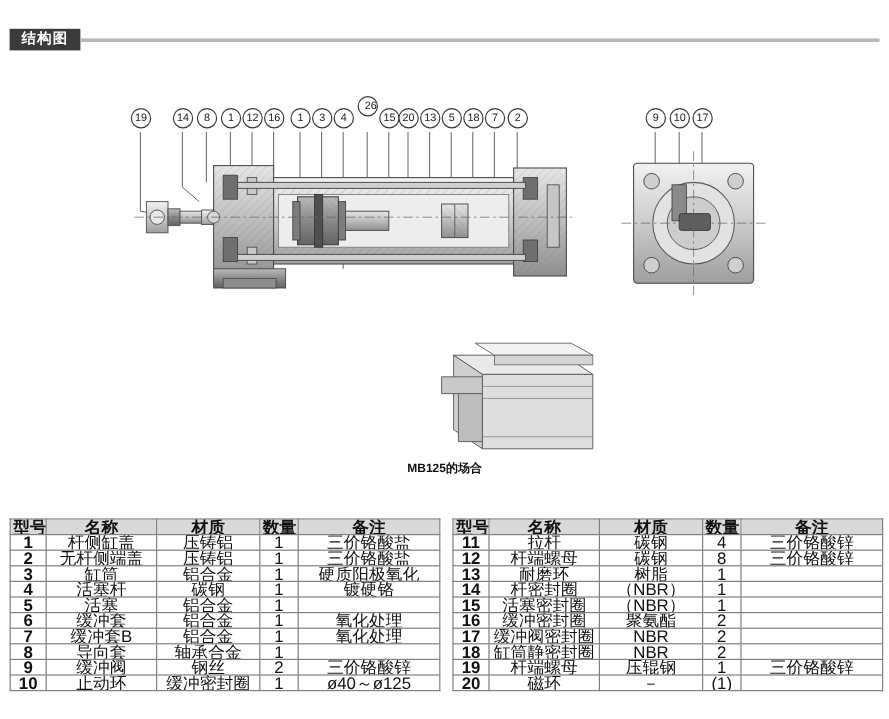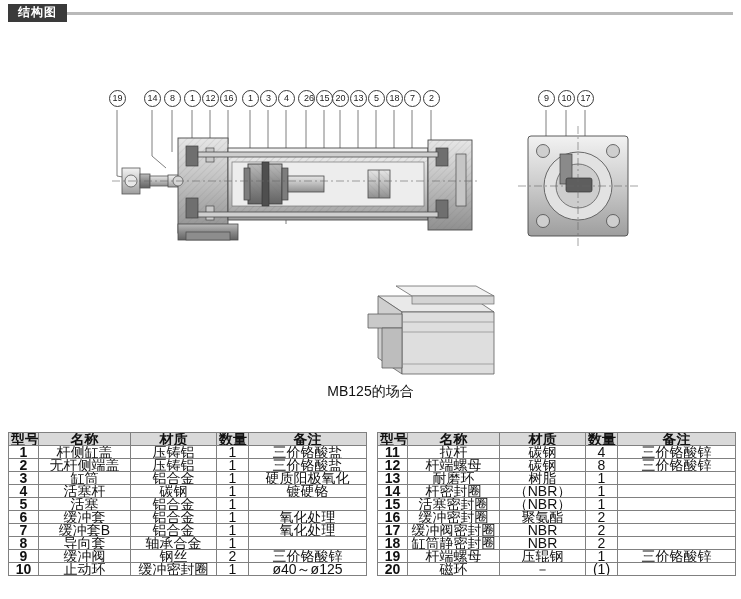--- a/index.html
+++ b/index.html
@@ -27,21 +27,21 @@
     padding: 2px 10px 3px 10px;
     line-height: 13px;
     letter-spacing: 1px;
     white-space: nowrap;
   }
   .sec-header .rule {
     height: 3px;
     background: #b9b9b9;
     flex: 1 1 auto;
   }
-  #sec-structure { left: 8px; top: 4px; width: 725px; }
+  #sec-structure { left: 8px; top: 24px; width: 725px; }
   #sec-parts { left: 8px; top: 411px; width: 725px; }
 
   
   .drawing { position: absolute; left: 0; top: 28px; width: 741px; height: 380px; }
 
   .callout {
     position: absolute;
     width: 17px; height: 17px;
     border: 1px solid #3b3b3b;
     border-radius: 50%;
@@ -51,22 +51,22 @@
     color: #1b1b1b;
     background: #fff;
     font-family: "Liberation Sans", sans-serif;
   }
 
   .cap-mb125 {
     position: absolute;
     left: 0; top: 355px;
     width: 741px;
     text-align: center;
-    font-size: 14px;
-    font-weight: normal;
+    font-size: 10px;
+    font-weight: bold;
     color: #111;
   }
 
   
   .tables {
     position: absolute;
     left: 8px; top: 432px;
     width: 725px;
     display: flex;
     gap: 10px;
@@ -269,21 +269,21 @@
 
     <div class="callout" style="left:109px; top:62px;">19</div>
     <div class="callout" style="left:144px; top:62px;">14</div>
     <div class="callout" style="left:164px; top:62px;">8</div>
     <div class="callout" style="left:184px; top:62px;">1</div>
     <div class="callout" style="left:202px; top:62px;">12</div>
     <div class="callout" style="left:220px; top:62px;">16</div>
     <div class="callout" style="left:242px; top:62px;">1</div>
     <div class="callout" style="left:260px; top:62px;">3</div>
     <div class="callout" style="left:278px; top:62px;">4</div>
-    <div class="callout" style="left:298px; top:62px;text-align:right;">26</div>
+    <div class="callout" style="left:298px; top:52px;text-align:right;">26</div>
     <div class="callout" style="left:316px; top:62px;">15</div>
     <div class="callout" style="left:332px; top:62px;">20</div>
     <div class="callout" style="left:350px; top:62px;">13</div>
     <div class="callout" style="left:368px; top:62px;">5</div>
     <div class="callout" style="left:386px; top:62px;">18</div>
     <div class="callout" style="left:404px; top:62px;">7</div>
     <div class="callout" style="left:423px; top:62px;">2</div>
 
     <div class="callout" style="left:538px; top:62px;">9</div>
     <div class="callout" style="left:558px; top:62px;">10</div>

